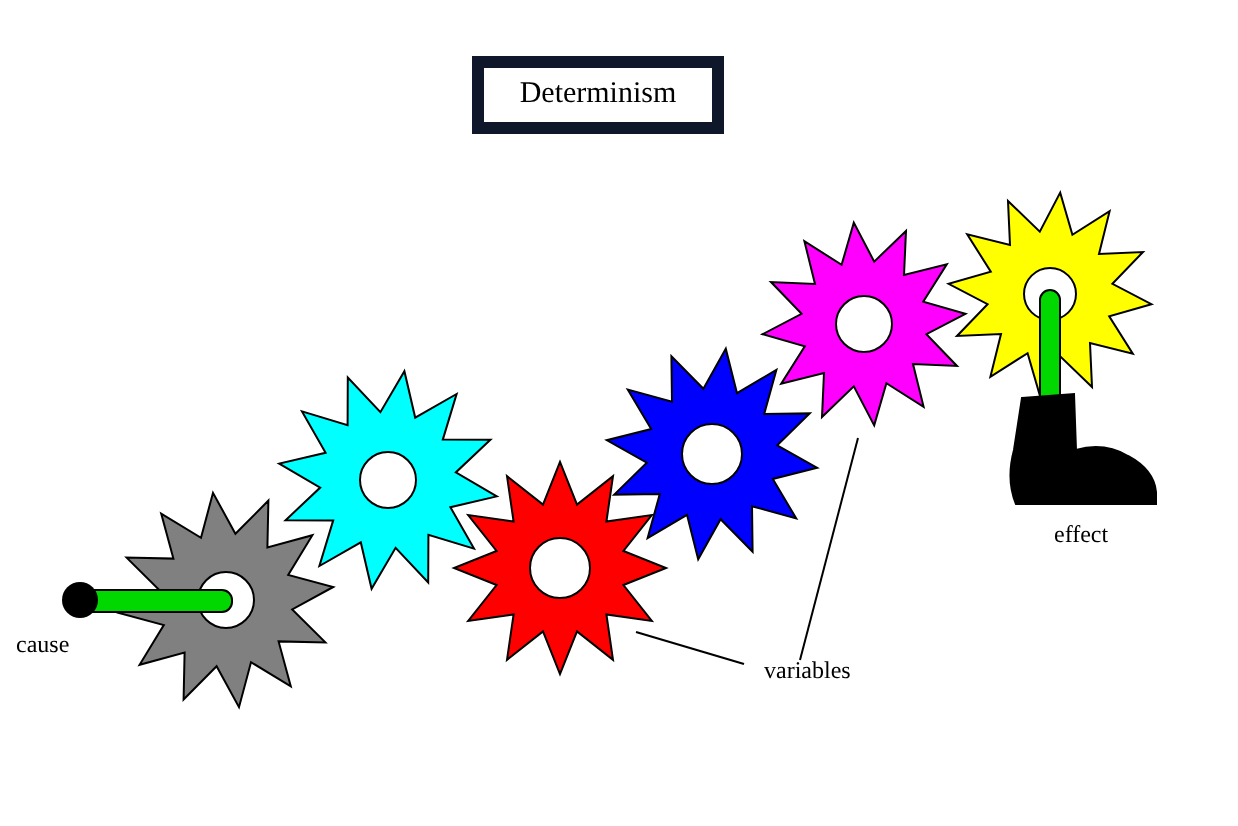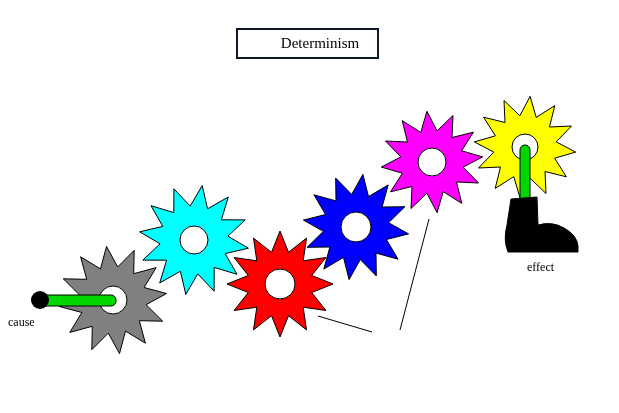--- a/index.html
+++ b/index.html
@@ -20,27 +20,26 @@
     position: absolute;
     left: 0;
     top: 0;
   }
   .title-box {
     position: absolute;
     left: 236px;
     top: 28px;
     width: 114px;
     height: 27px;
-    border: 2px solid #0f172a;
+    border: 6px solid #0f172a;
     background: #ffffff;
     display: flex;
     align-items: center;
     justify-content: center;
     font-size: 15px;
-    padding-left: 25px;
   }
   .label {
     position: absolute;
     font-size: 12px;
     white-space: nowrap;
   }
   .label-cause    { left: 8px;   top: 315px; }
   .label-effect   { left: 527px; top: 260px; }
   .label-variables{ left: 382px; top: 328px; }
 </style>
@@ -73,14 +72,15 @@
 
     <path d="M511,199 L537,197 L538,225 Q552,221 564,228 Q577,235 578,246 L578,252 L508,252 Q503,240 507,225 Z" fill="#000000" stroke="#000000" stroke-width="1"></path>
   </svg>
 
   <div class="title-box">
     <span>Determinism</span>
   </div>
 
   <div class="label label-cause">cause</div>
   <div class="label label-effect">effect</div>
+  <div class="label label-variables">variables</div>
 
 </div>
 
 </body></html>

